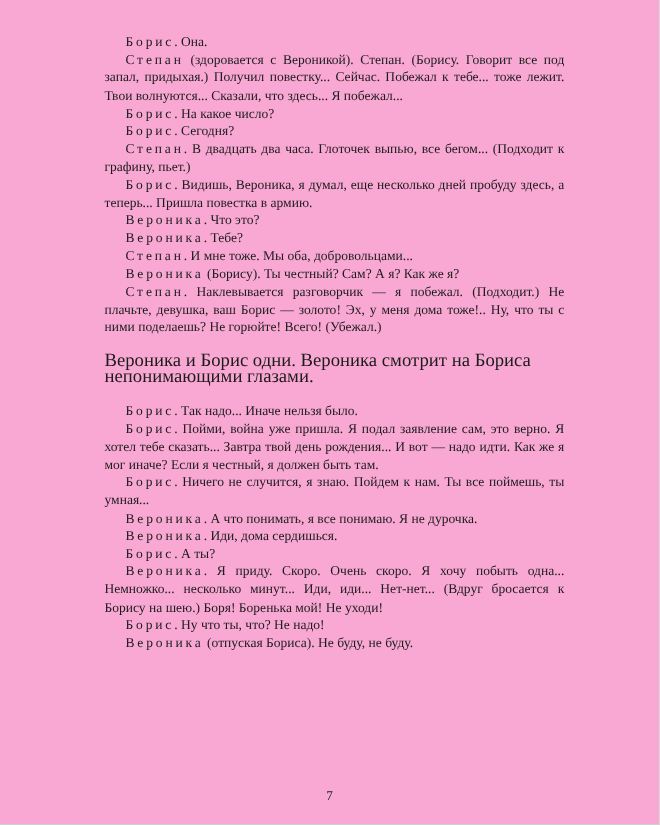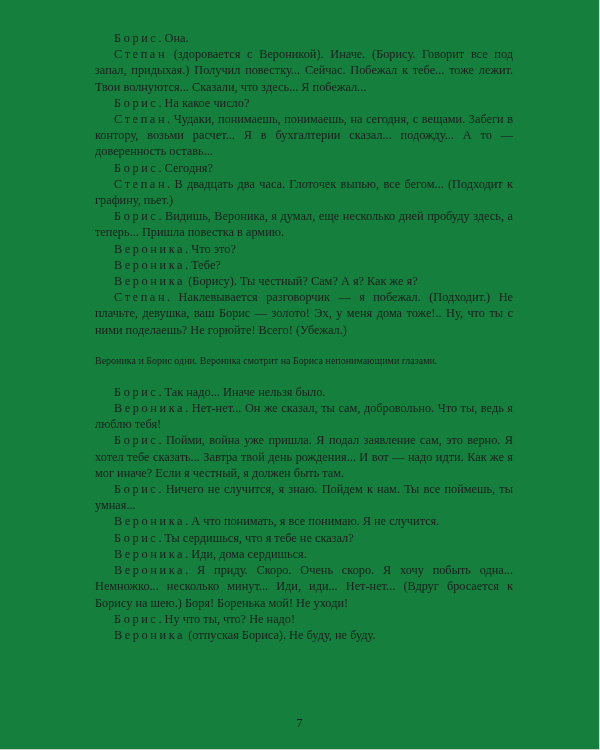--- a/index.html
+++ b/index.html
@@ -1,20 +1,20 @@
 <!DOCTYPE html>
 <html><head>
 <meta charset="utf-8">
 <style>
   html, body { margin: 0; padding: 0; background: #ffffff; }
   .page {
     position: relative;
     width: 600px;
     height: 750px;
-    background: #15803d;
+    background: #f9a8d4;
     box-sizing: border-box;
     border-right: 1px solid #d9d9d9;
     border-bottom: 1px solid #cfcfcf;
     font-family: "Liberation Serif", "DejaVu Serif", serif;
     color: #1c1c1c;
     overflow: hidden;
   }
   .text-block {
     position: absolute;
     top: 30px;
@@ -23,21 +23,21 @@
     font-size: 12.3px;
     line-height: 16.2px;
     text-align: justify;
   }
   .text-block p {
     margin: 0;
     text-indent: 19px;
     padding: 0;
   }
   .text-block p.remark {
-    font-size: 10px;
+    font-size: 17px;
     line-height: 14px;
     margin: 16px 0 16px 0;
     text-indent: 0;
     text-align: left;
   }
   .speaker { letter-spacing: 2.6px; }
   .it { }
   .page-number {
     position: absolute;
     bottom: 18px;
@@ -47,36 +47,35 @@
     font-size: 12px;
     color: #1c1c1c;
   }
 </style>
 </head>
 <body>
 
 <div class="page">
   <div class="text-block" id="paragraphs">
       <p class="dialog"><span class="speaker">Борис</span><span>. Она.</span></p>
-      <p class="dialog"><span class="speaker">Степан</span><span> </span><span class="it">(здоровается с Вероникой)</span><span>. Иначе. </span><span class="it">(Борису. Говорит все под запал, придыхая.)</span><span> Получил повестку... Сейчас. Побежал к тебе... тоже лежит. Твои волнуются... Сказали, что здесь... Я побежал...</span></p>
+      <p class="dialog"><span class="speaker">Степан</span><span> </span><span class="it">(здоровается с Вероникой)</span><span>. Степан. </span><span class="it">(Борису. Говорит все под запал, придыхая.)</span><span> Получил повестку... Сейчас. Побежал к тебе... тоже лежит. Твои волнуются... Сказали, что здесь... Я побежал...</span></p>
       <p class="dialog"><span class="speaker">Борис</span><span>. На какое число?</span></p>
-      <p class="dialog"><span class="speaker">Степан</span><span>. Чудаки, понимаешь, понимаешь, на сегодня, с вещами. Забеги в контору, возьми расчет... Я в бухгалтерии сказал... подожду... А то — доверенность оставь...</span></p>
       <p class="dialog"><span class="speaker">Борис</span><span>. Сегодня?</span></p>
       <p class="dialog"><span class="speaker">Степан</span><span>. В двадцать два часа. Глоточек выпью, все бегом... </span><span class="it">(Подходит к графину, пьет.)</span></p>
       <p class="dialog"><span class="speaker">Борис</span><span>. Видишь, Вероника, я думал, еще несколько дней пробуду здесь, а теперь... Пришла повестка в армию.</span></p>
       <p class="dialog"><span class="speaker">Вероника</span><span>. Что это?</span></p>
       <p class="dialog"><span class="speaker">Вероника</span><span>. Тебе?</span></p>
+      <p class="dialog"><span class="speaker">Степан</span><span>. И мне тоже. Мы оба, добровольцами...</span></p>
       <p class="dialog"><span class="speaker">Вероника</span><span> </span><span class="it">(Борису)</span><span>. Ты честный? Сам? А я? Как же я?</span></p>
       <p class="dialog"><span class="speaker">Степан</span><span>. Наклевывается разговорчик — я побежал. </span><span class="it">(Подходит.)</span><span> Не плачьте, девушка, ваш Борис — золото! Эх, у меня дома тоже!.. Ну, что ты с ними поделаешь? Не горюйте! Всего! </span><span class="it">(Убежал.)</span></p>
       <p class="remark"><span>Вероника и Борис одни. Вероника смотрит на Бориса непонимающими глазами.</span></p>
       <p class="dialog"><span class="speaker">Борис</span><span>. Так надо... Иначе нельзя было.</span></p>
-      <p class="dialog"><span class="speaker">Вероника</span><span>. Нет-нет... Он же сказал, ты сам, добровольно. Что ты, ведь я люблю тебя!</span></p>
       <p class="dialog"><span class="speaker">Борис</span><span>. Пойми, война уже пришла. Я подал заявление сам, это верно. Я хотел тебе сказать... Завтра твой день рождения... И вот — надо идти. Как же я мог иначе? Если я честный, я должен быть там.</span></p>
       <p class="dialog"><span class="speaker">Борис</span><span>. Ничего не случится, я знаю. Пойдем к нам. Ты все поймешь, ты умная...</span></p>
-      <p class="dialog"><span class="speaker">Вероника</span><span>. А что понимать, я все понимаю. Я не случится.</span></p>
-      <p class="dialog"><span class="speaker">Борис</span><span>. Ты сердишься, что я тебе не сказал?</span></p>
+      <p class="dialog"><span class="speaker">Вероника</span><span>. А что понимать, я все понимаю. Я не дурочка.</span></p>
       <p class="dialog"><span class="speaker">Вероника</span><span>. Иди, дома сердишься.</span></p>
+      <p class="dialog"><span class="speaker">Борис</span><span>. А ты?</span></p>
       <p class="dialog"><span class="speaker">Вероника</span><span>. Я приду. Скоро. Очень скоро. Я хочу побыть одна... Немножко... несколько минут... Иди, иди... Нет-нет... </span><span class="it">(Вдруг бросается к Борису на шею.)</span><span> Боря! Боренька мой! Не уходи!</span></p>
       <p class="dialog"><span class="speaker">Борис</span><span>. Ну что ты, что? Не надо!</span></p>
       <p class="dialog"><span class="speaker">Вероника</span><span> </span><span class="it">(отпуская Бориса)</span><span>. Не буду, не буду.</span></p>
     </div>
   <div class="page-number">7</div>
 </div>
 
 </body></html>

